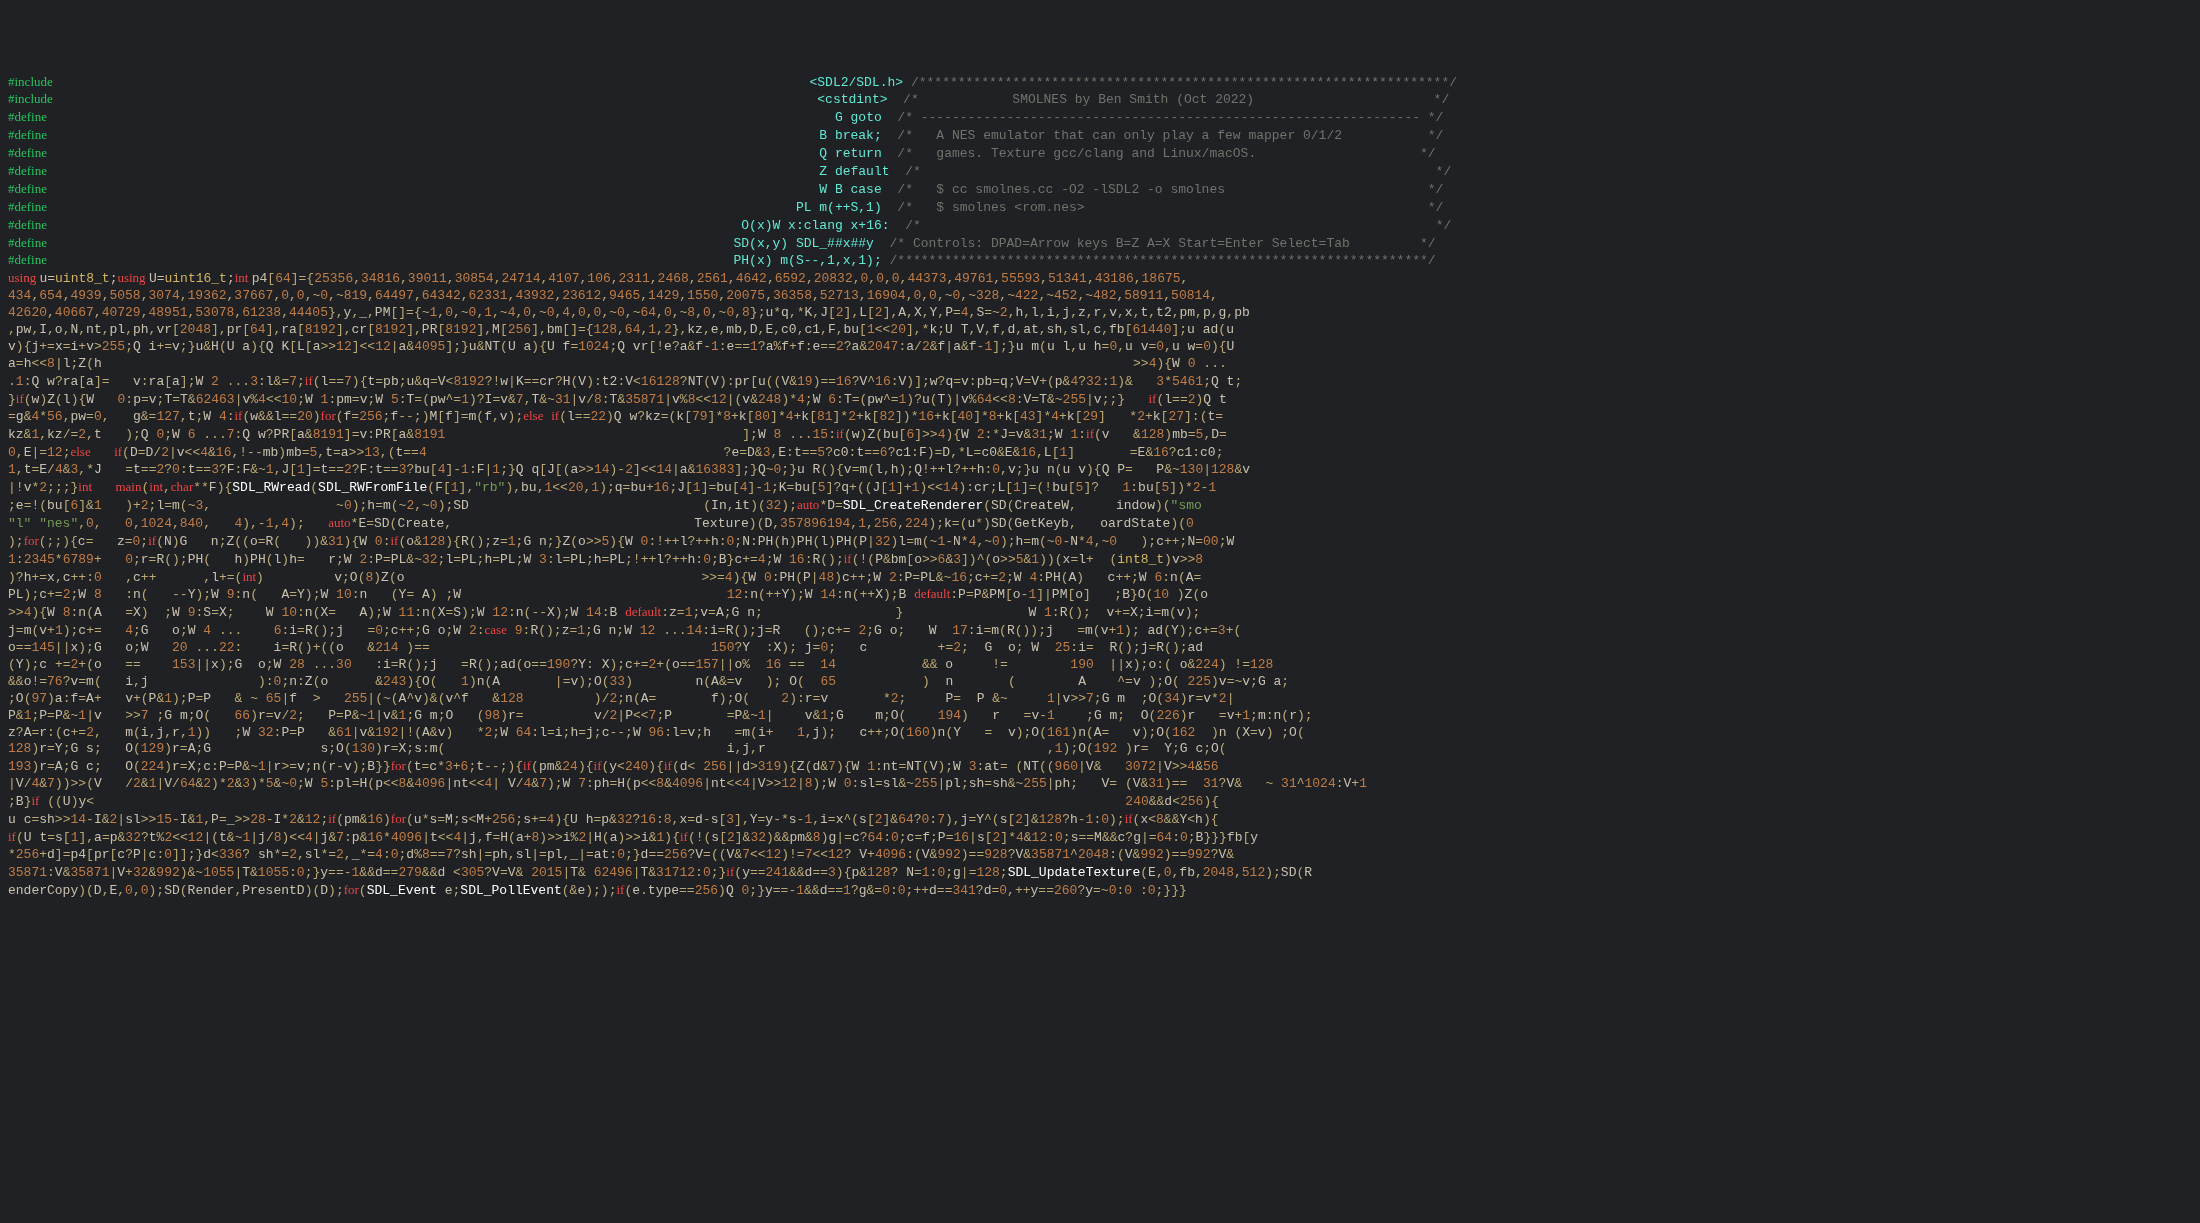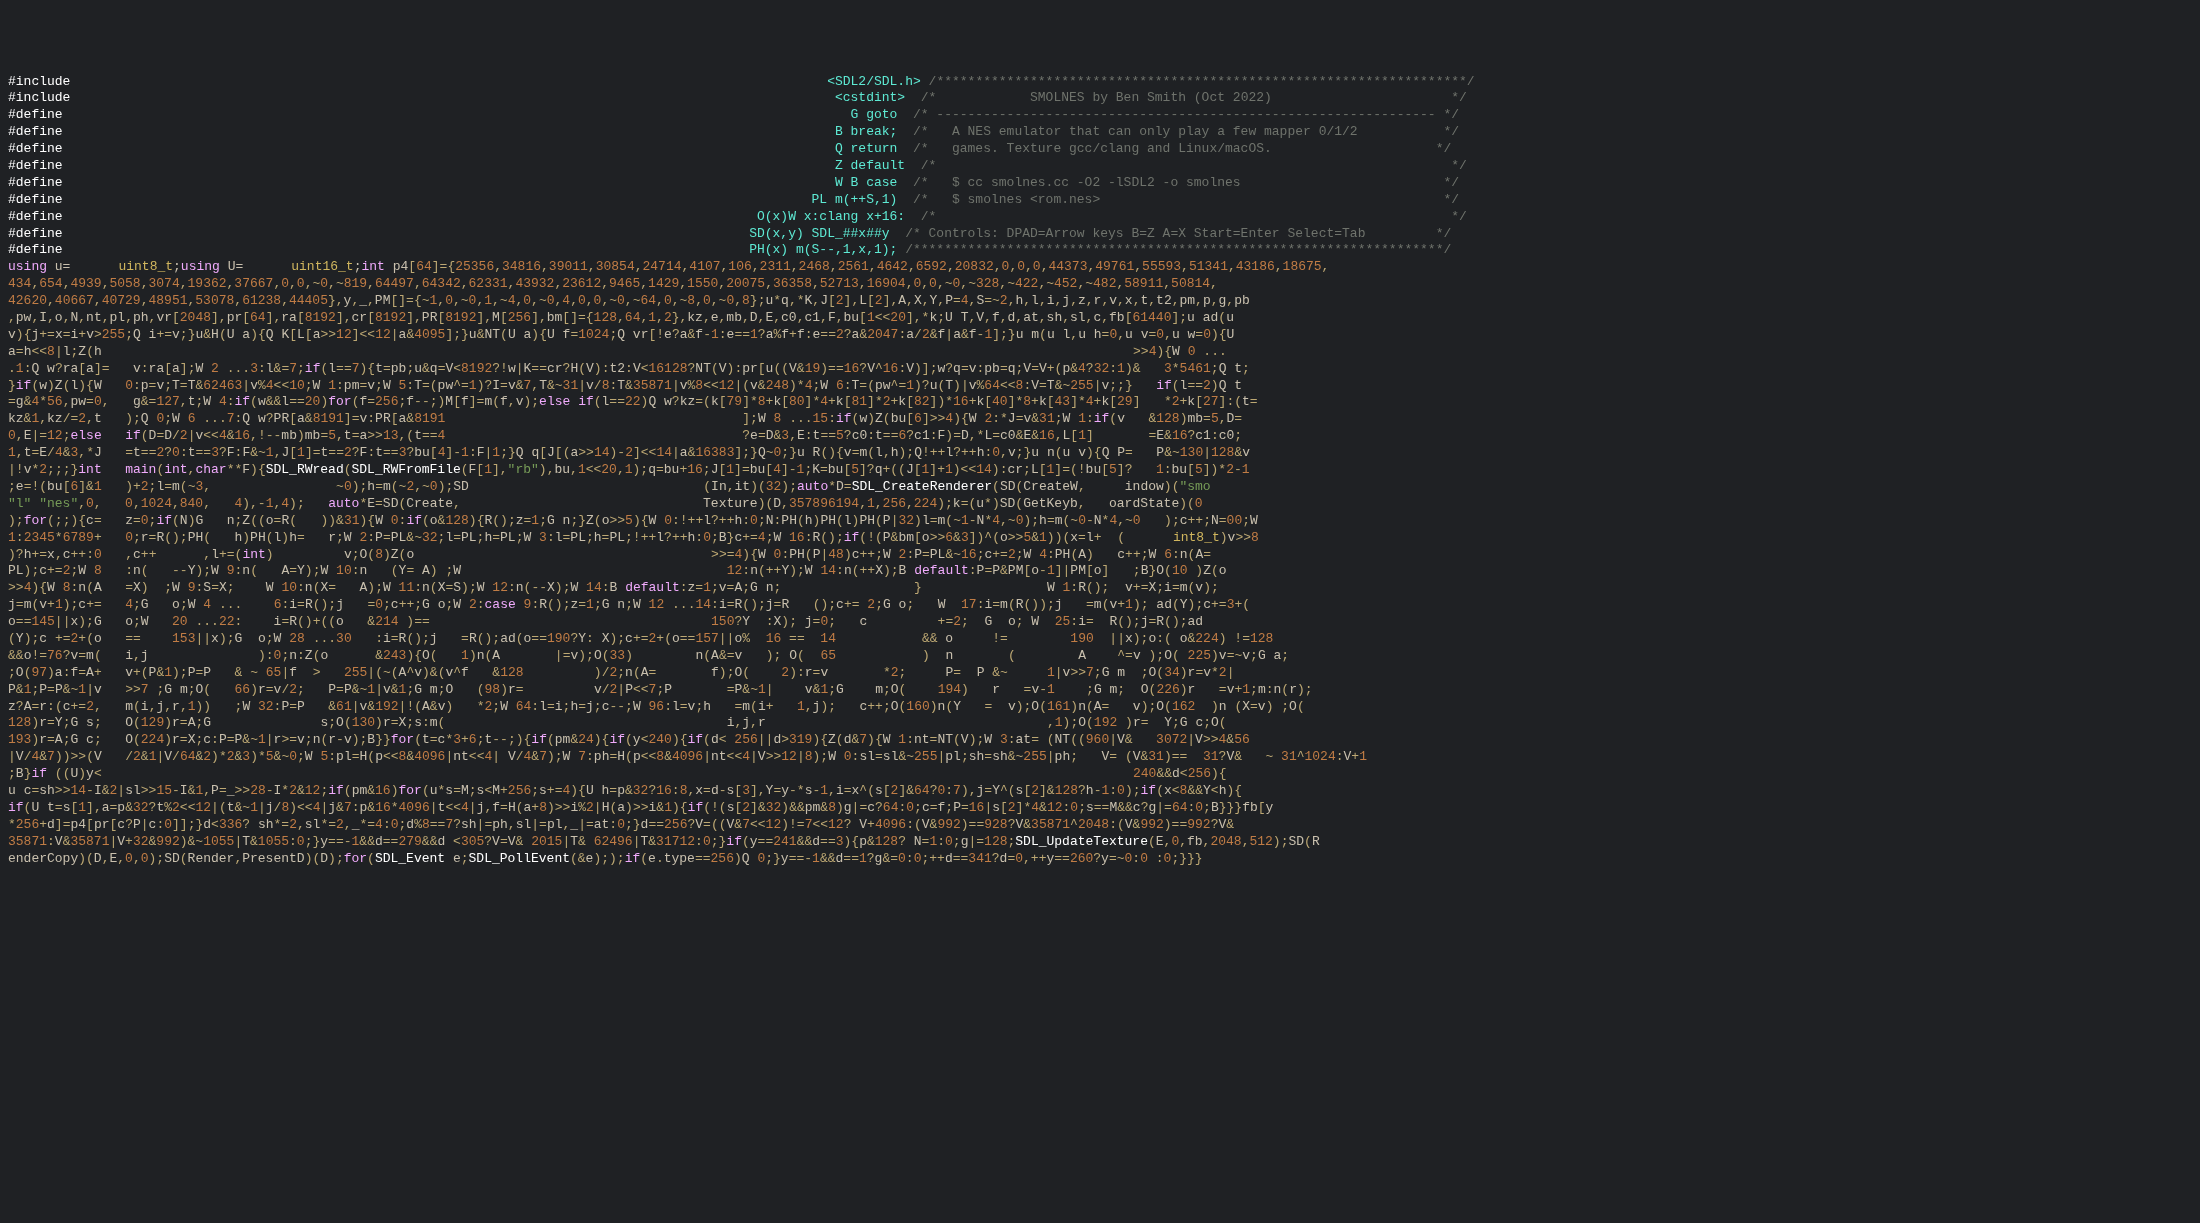--- a/index.html
+++ b/index.html
@@ -7,24 +7,24 @@
   background:#1f2124;
   color:#bda873;
   font-family:"Menlo","Consolas","Courier New",monospace;
   font-size:13px;
   line-height:1.3;
   padding:6px 8px;
   white-space:pre;
   overflow:auto;
   width:2200px;
 }
-.pp  { color:#ffffff; }    
+.pp  { color:#22c55e;font-family:Liberation Serif, serif; }    
 .mac { color:#5eead4; }    
-.kw  { color:#f0abfc; }    
-.ty  { color:#d0b65e;margin-left:48px; }    
+.kw  { color:#ef4444;font-family:Liberation Serif, serif; }    
+.ty  { color:#d0b65e; }    
 .fn  { color:#ffffff; }    
 .id  { color:#c9c0ae; }    
 .num { color:#c07c45; }    
 .str { color:#769b57; }    
 .cmt { color:#6f736c; }  bars */
 .op  { color:#c9c0ae; }
 pre { font-family:inherit; font-size:inherit; line-height:inherit; }
 </style>
 </head>
 <body>

